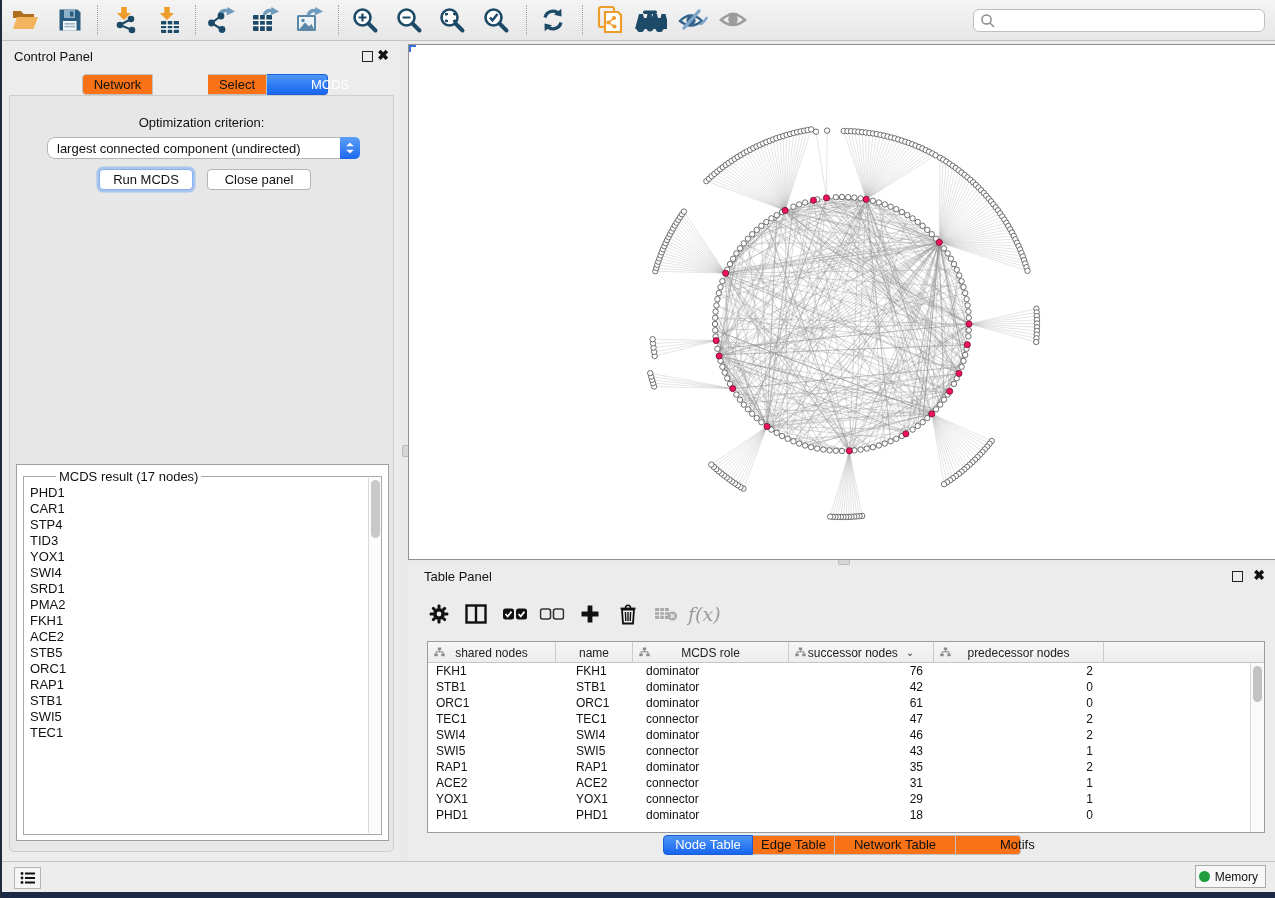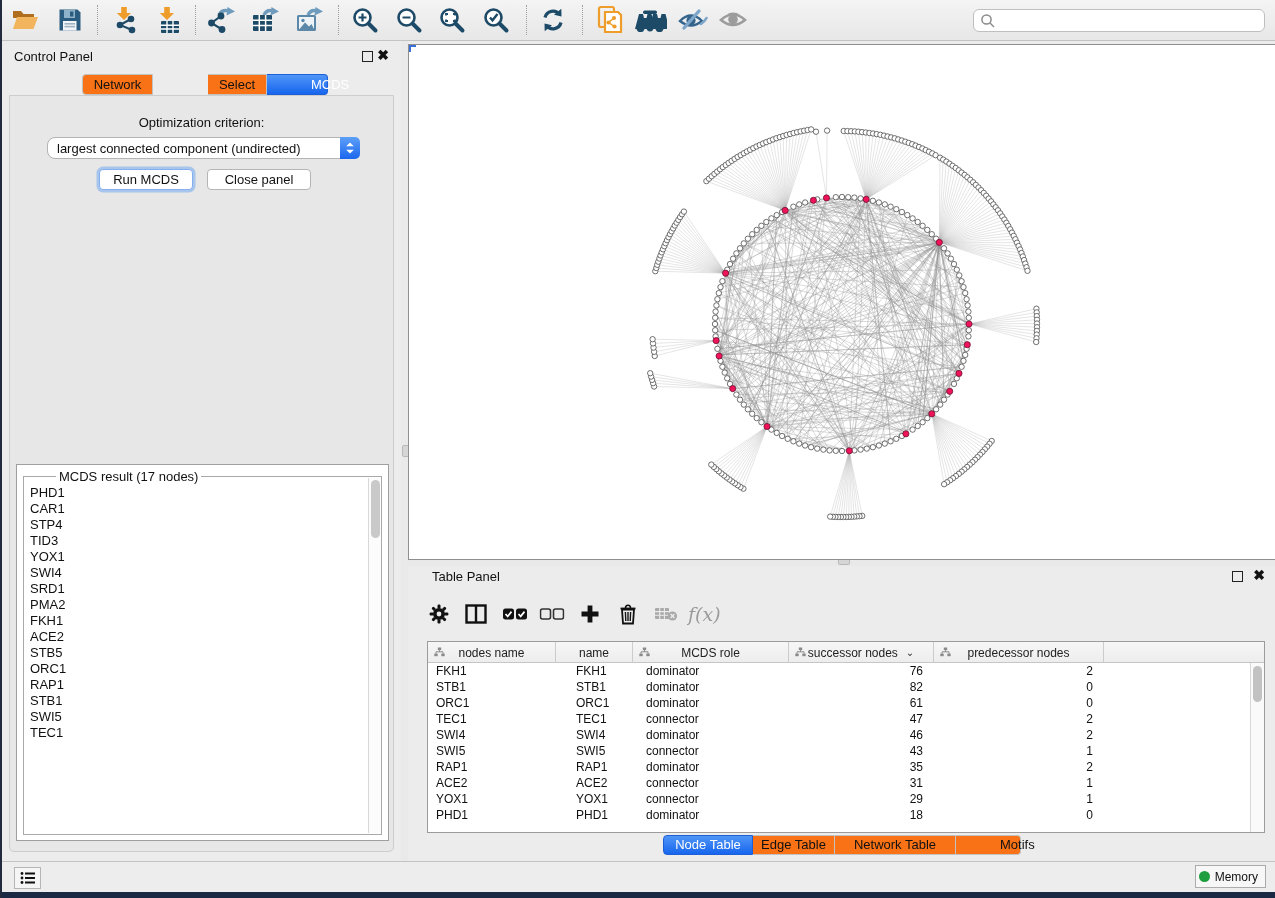--- a/index.html
+++ b/index.html
@@ -76,21 +76,21 @@
   .tl.red { left:8px;  background:#fc5b57; border:1px solid #e2463f; }
   .tl.yellow { left:28px; background:#fdbe41; border:1px solid #dfa033; }
   .tl.green { left:48px; background:#34c84a; border:1px solid #2aa33b; }
   .net-title { position:absolute; left:502px; top:3px; transform:translateX(-50%); font-size:13px; color:#222; }
   .net-canvas { position:absolute; left:0; top:20px; width:867px; height:494px; background:#fff; }
   .net-corner { position:absolute; left:0; top:0; width:7px; height:7px;
     border-top:2px solid #3a6fd8; border-left:2px solid #3a6fd8; }
 
   
   .table-panel { position:absolute; left:406px; top:566px; width:869px; height:295px; background:#ececec; }
-  .tp-header .panel-title { left:24px; top:3px; }
+  .tp-header .panel-title { left:16px; top:3px; }
   .tp-header .float-ico { right:34px; top:5px; }
   .tp-header .close-ico { right:12px; top:4px; }
   .tp-toolbar { position:absolute; left:0; top:22px; width:100%; height:52px; }
   .tp-btn { position:absolute; top:10px; width:32px; height:32px; border:none; background:transparent; cursor:pointer; }
   .tp-btn svg { position:absolute; left:50%; top:50%; transform:translate(-50%,-50%); }
 
   .tablebox { position:absolute; left:19px; top:75px; width:838px; height:192px; background:#fff; border:1px solid #9b9b9b; }
   .thead { position:absolute; left:0; top:0; right:0; height:21px; background:linear-gradient(#f6f6f6,#ededed);
     border-bottom:1px solid #c6c6c6; display:flex; }
   .th { position:relative; height:21px; border-right:1px solid #cccccc; display:flex; align-items:center; justify-content:center; gap:5px; font-size:12px; color:#222; }
@@ -1309,21 +1309,21 @@
       <div class="thead" id="thead">
           <div class="th" style="width: 128px;">
             <svg width="11" height="10" viewBox="0 0 11 10" class="hicon">
               <g fill="#8a8a8a">
                 <rect x="3.8" y="0.5" width="3.4" height="2.6"></rect>
                 <rect x="0.3" y="6.6" width="3.4" height="2.6"></rect>
                 <rect x="7.3" y="6.6" width="3.4" height="2.6"></rect>
               </g>
               <path d="M5.5 3.1 v1.7 M2 6.6 V4.8 h7 v1.8" stroke="#8a8a8a" fill="none"></path>
             </svg>
-            <span>nodes name</span>
+            <span>shared nodes</span>
           </div>
           <div class="th" style="width: 77px;">
             <span>name</span>
           </div>
           <div class="th" style="width: 156px;">
             <svg width="11" height="10" viewBox="0 0 11 10" class="hicon">
               <g fill="#8a8a8a">
                 <rect x="3.8" y="0.5" width="3.4" height="2.6"></rect>
                 <rect x="0.3" y="6.6" width="3.4" height="2.6"></rect>
                 <rect x="7.3" y="6.6" width="3.4" height="2.6"></rect>
@@ -1362,21 +1362,21 @@
             <div class="td c0">FKH1</div>
             <div class="td c1">FKH1</div>
             <div class="td c2">dominator</div>
             <div class="td c3">76</div>
             <div class="td c4">2</div>
           </div>
           <div class="tr">
             <div class="td c0">STB1</div>
             <div class="td c1">STB1</div>
             <div class="td c2">dominator</div>
-            <div class="td c3">82</div>
+            <div class="td c3">42</div>
             <div class="td c4">0</div>
           </div>
           <div class="tr">
             <div class="td c0">ORC1</div>
             <div class="td c1">ORC1</div>
             <div class="td c2">dominator</div>
             <div class="td c3">61</div>
             <div class="td c4">0</div>
           </div>
           <div class="tr">

